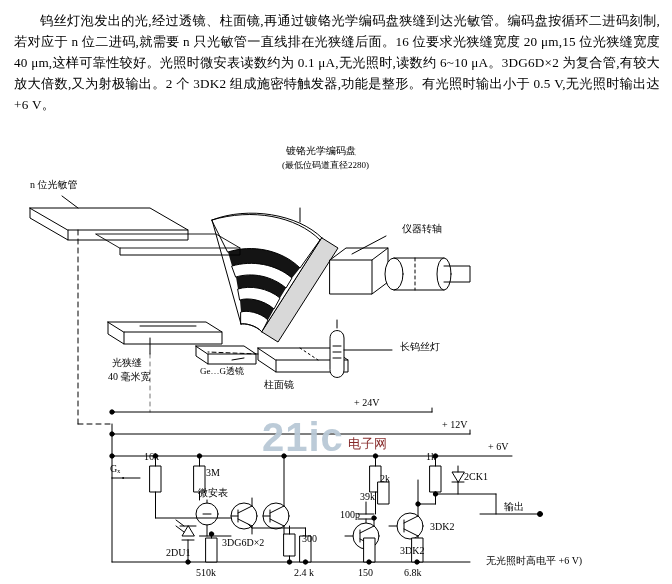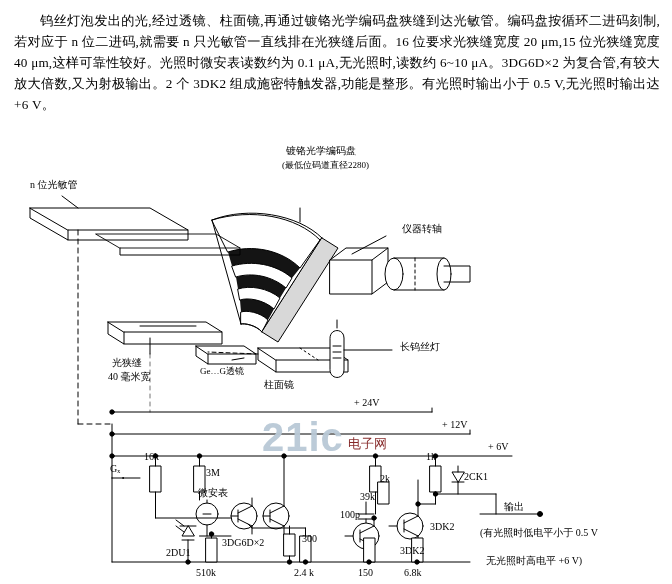--- a/index.html
+++ b/index.html
@@ -327,17 +327,16 @@
     <div class="lbl sm" style="left:360px; top:328px;margin-top:40px;">39k</div>
     <div class="lbl sm" style="left:380px; top:350px;">2k</div>
     <div class="lbl sm" style="left:340px; top:386px;">100p</div>
     <div class="lbl sm" style="left:358px; top:444px;">150</div>
     <div class="lbl sm" style="left:426px; top:328px;">1k</div>
     <div class="lbl sm" style="left:400px; top:422px;">3DK2</div>
     <div class="lbl sm" style="left:430px; top:398px;">3DK2</div>
     <div class="lbl sm" style="left:464px; top:348px;">2CK1</div>
     <div class="lbl sm" style="left:404px; top:444px;">6.8k</div>
     <div class="lbl sm" style="left:504px; top:378px;">输出</div>
-    <div class="lbl sm" style="left:480px; top:404px;">(有光照时低电平小于 0.5 V</div>
     <div class="lbl sm" style="left:486px; top:420px;margin-top:12px;">无光照时高电平 +6 V)</div>
 
   </div>
 </div>
 
 </body></html>

